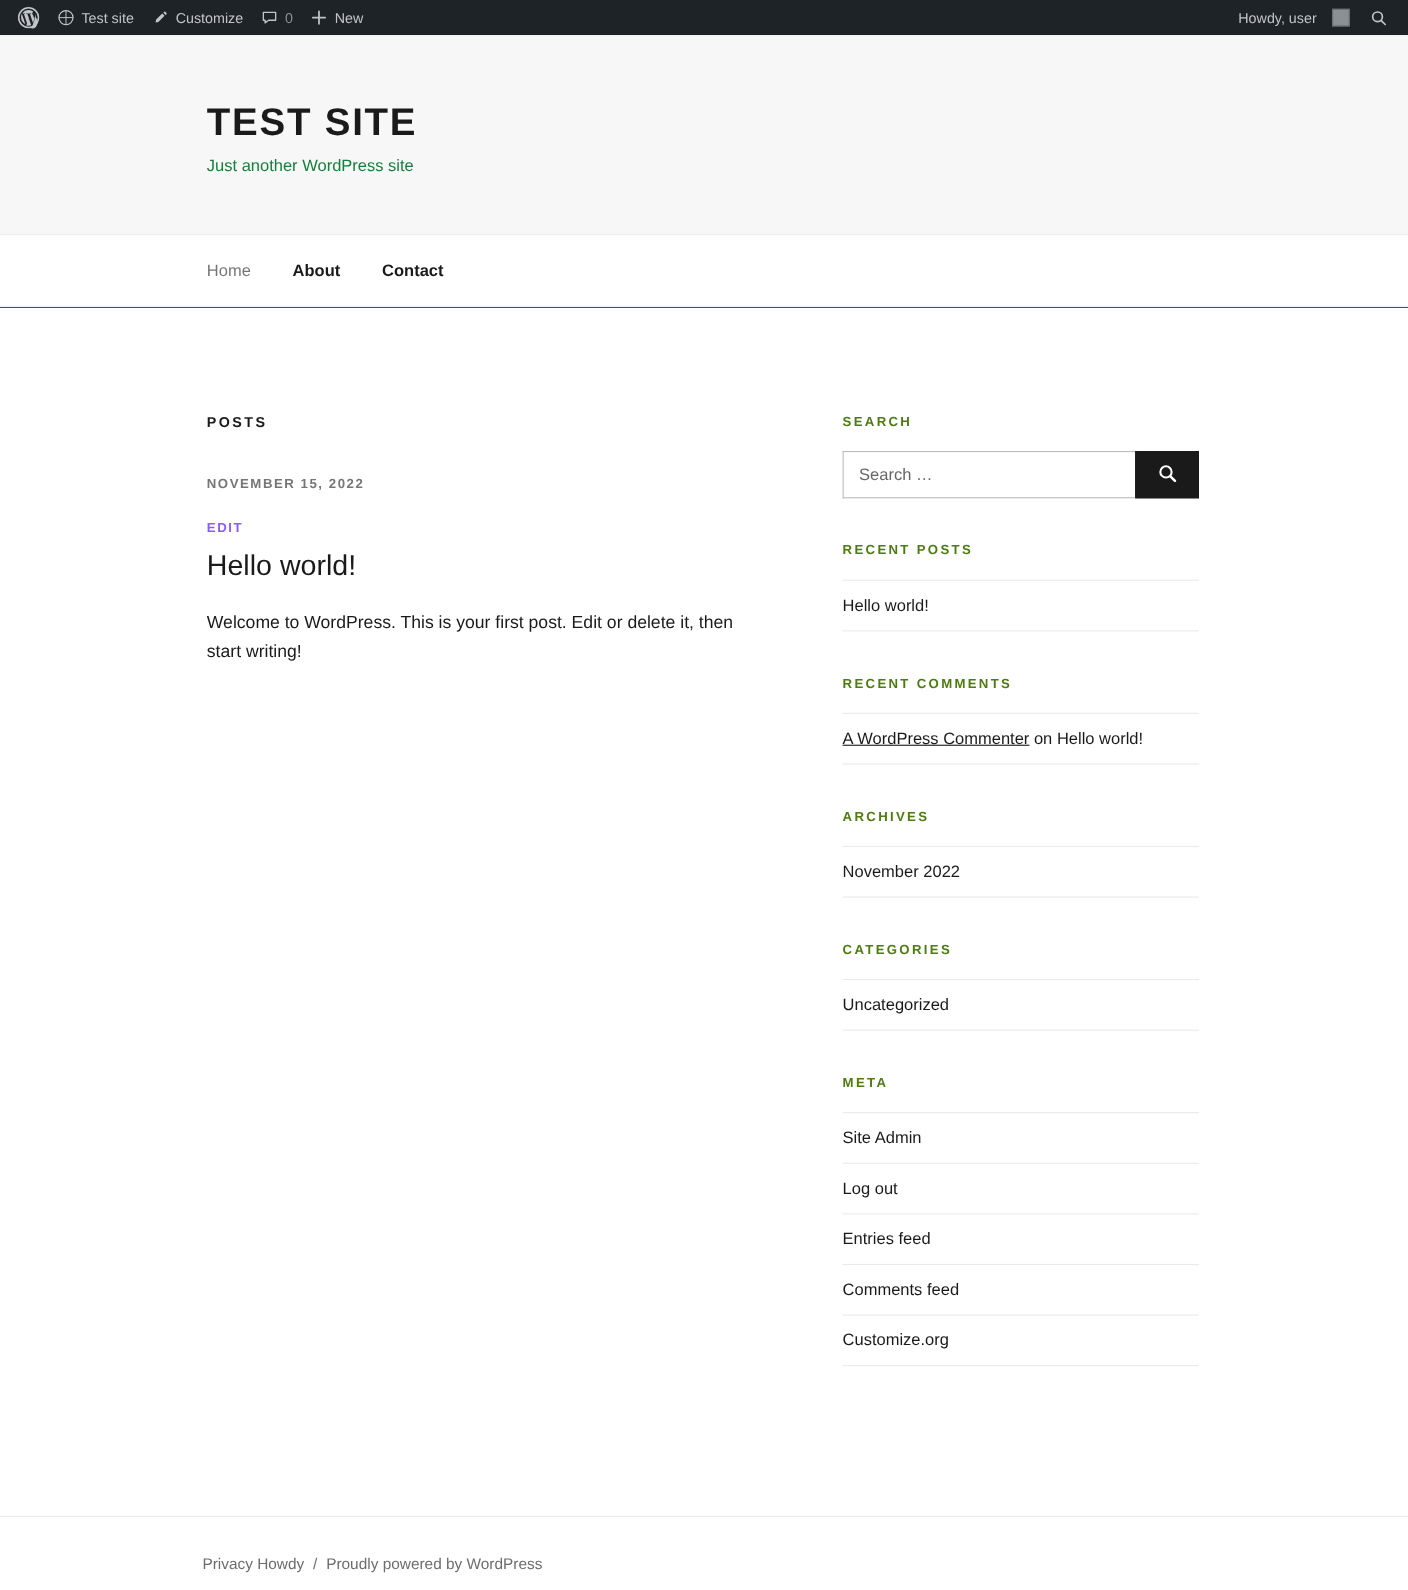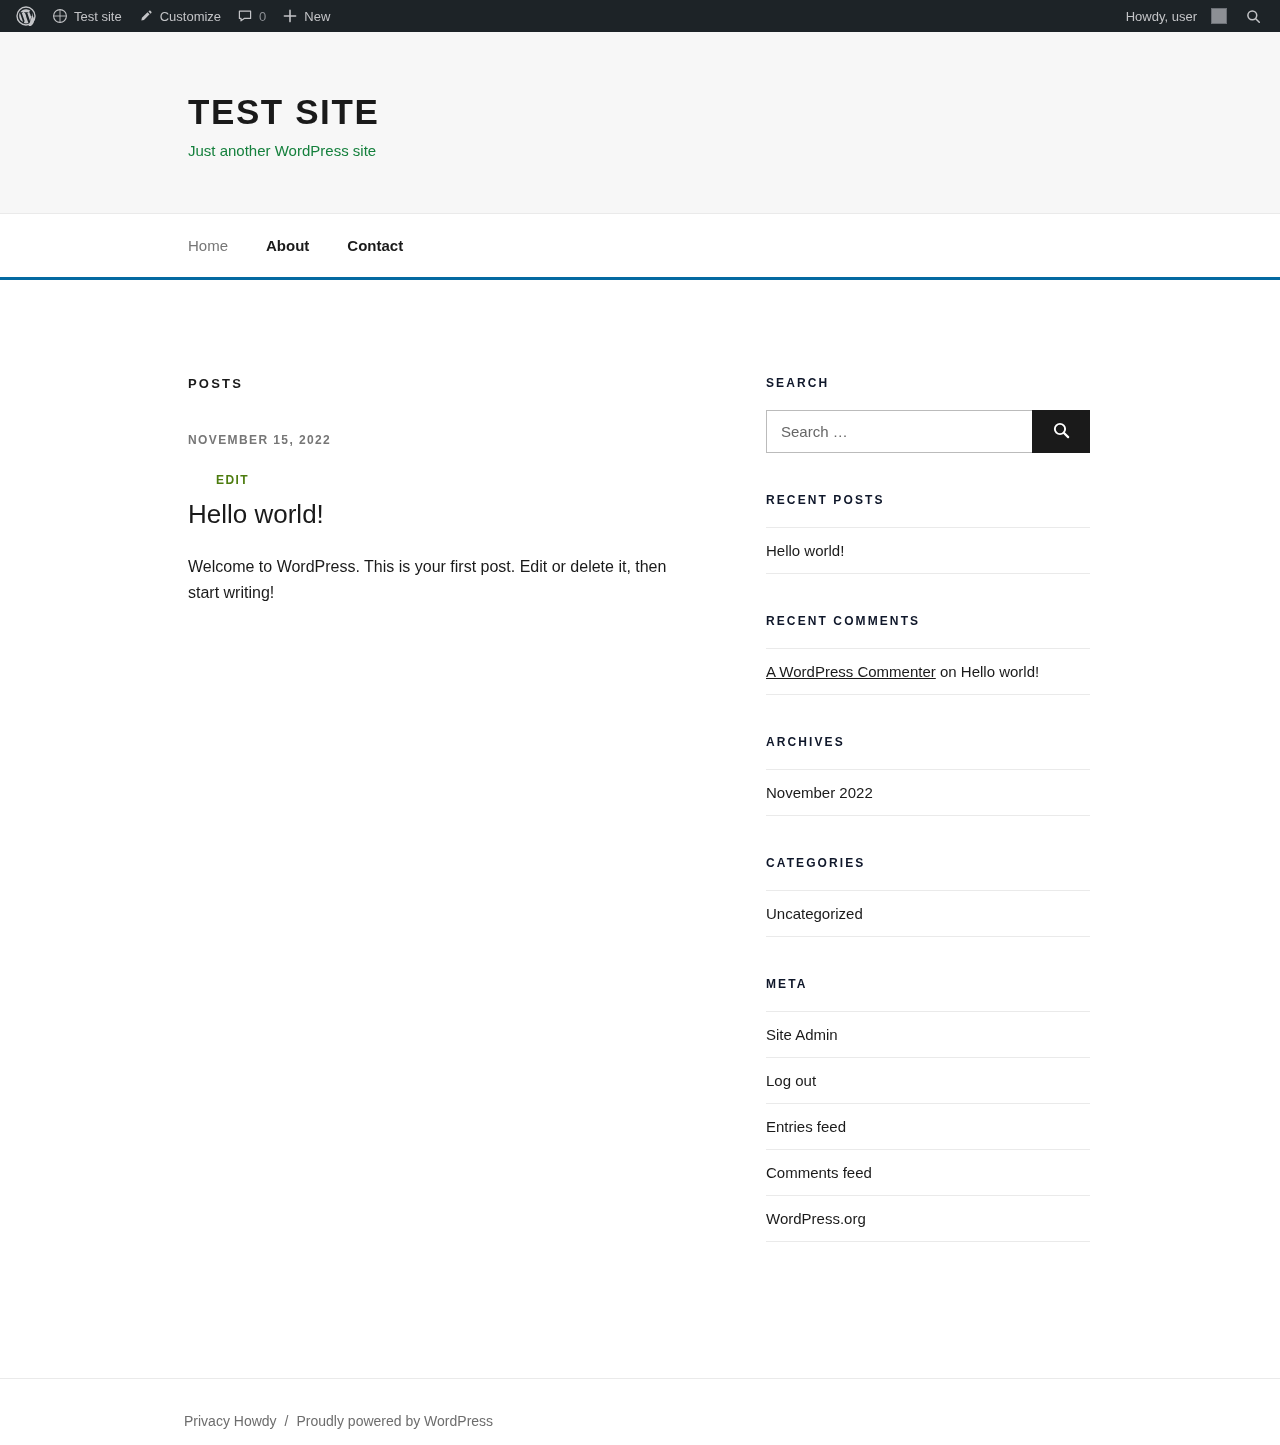--- a/index.html
+++ b/index.html
@@ -60,21 +60,21 @@
   }
   .site-desc {
     font-size: 15px;
     color: #15803d;
     margin: 0;
     padding-left: 188px;
   }
 
   
   .site-nav {
-    border-bottom: 3px solid #0369a1;
+    border-bottom: 1px solid #0369a1;
     background: #fff;
     height: 66px;
     display: flex;
     align-items: center;
   }
   .nav-list {
     list-style: none;
     margin: 0;
     padding: 0 0 0 188px;
     display: flex;
@@ -112,21 +112,21 @@
     font-size: 12px;
     font-weight: bold;
     letter-spacing: 1.4px;
     text-transform: uppercase;
     margin-bottom: 12px;
     display: flex;
     gap: 26px;
     flex-direction: column;
   }
   .entry-meta .date { color: #767676; }
-  .entry-meta .edit { color: #4d7c0f; margin-left: 28px; }
+  .entry-meta .edit { color: #8b5cf6; }
   .entry-title {
     font-size: 26px;
     font-weight: normal;
     margin: 0 0 24px 0;
     color: #1a1a1a;
   }
   .entry-content {
     font-size: 16px;
     line-height: 1.62;
     color: #1a1a1a;
@@ -134,21 +134,21 @@
   }
 
   
   .widget { margin-bottom: 40px; }
   .widget-title {
     font-size: 12px;
     font-weight: bold;
     letter-spacing: 2.1px;
     text-transform: uppercase;
     margin: 0 0 20px 0;
-    color: #0f172a;
+    color: #4d7c0f;
   }
   .search-form {
     display: flex;
     width: 324px;
   }
   .search-input {
     flex: 1;
     height: 43px;
     border: 1px solid #bbb;
     border-right: none;
@@ -331,21 +331,21 @@
         </ul>
       </section>
 
       <section class="widget">
         <h4 class="widget-title">Meta</h4>
         <ul>
           <li>Site Admin</li>
           <li>Log out</li>
           <li>Entries feed</li>
           <li>Comments feed</li>
-          <li>WordPress.org</li>
+          <li>Customize.org</li>
         </ul>
       </section>
 
     </aside>
   </div>
 </div>
 
 <footer class="site-footer">
   <div class="footer-inner">
     <span>Privacy Howdy</span>

